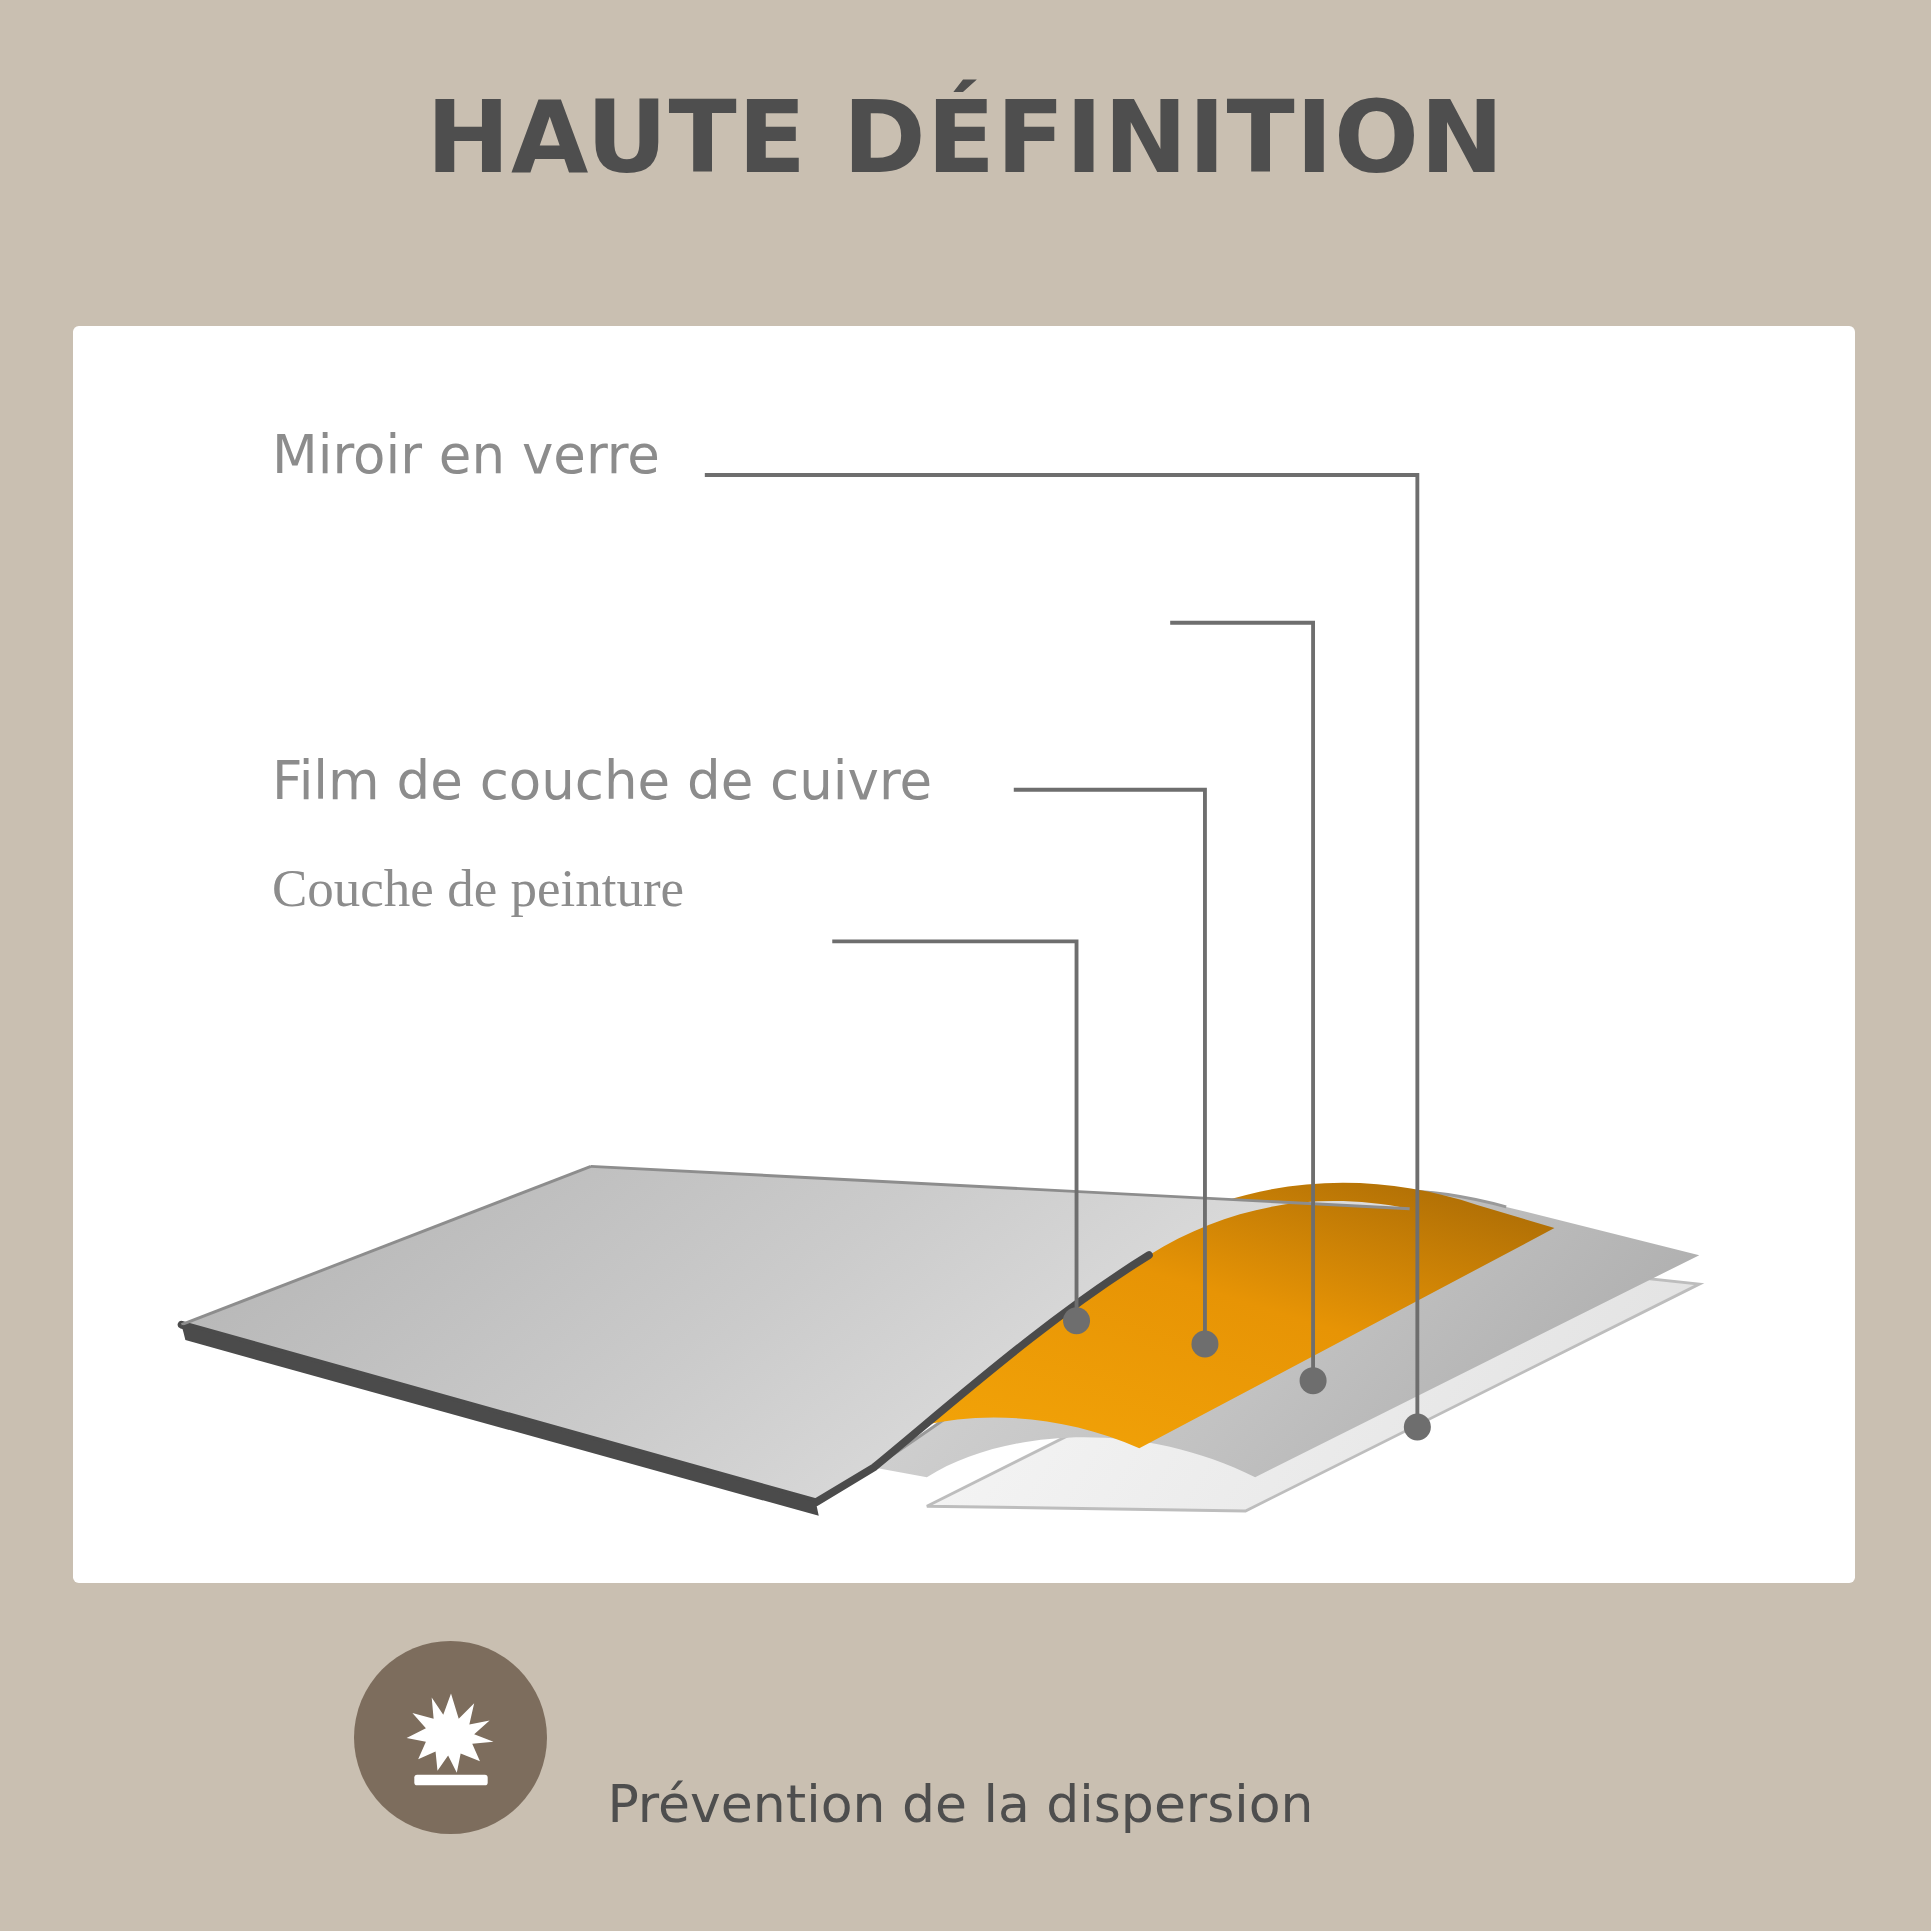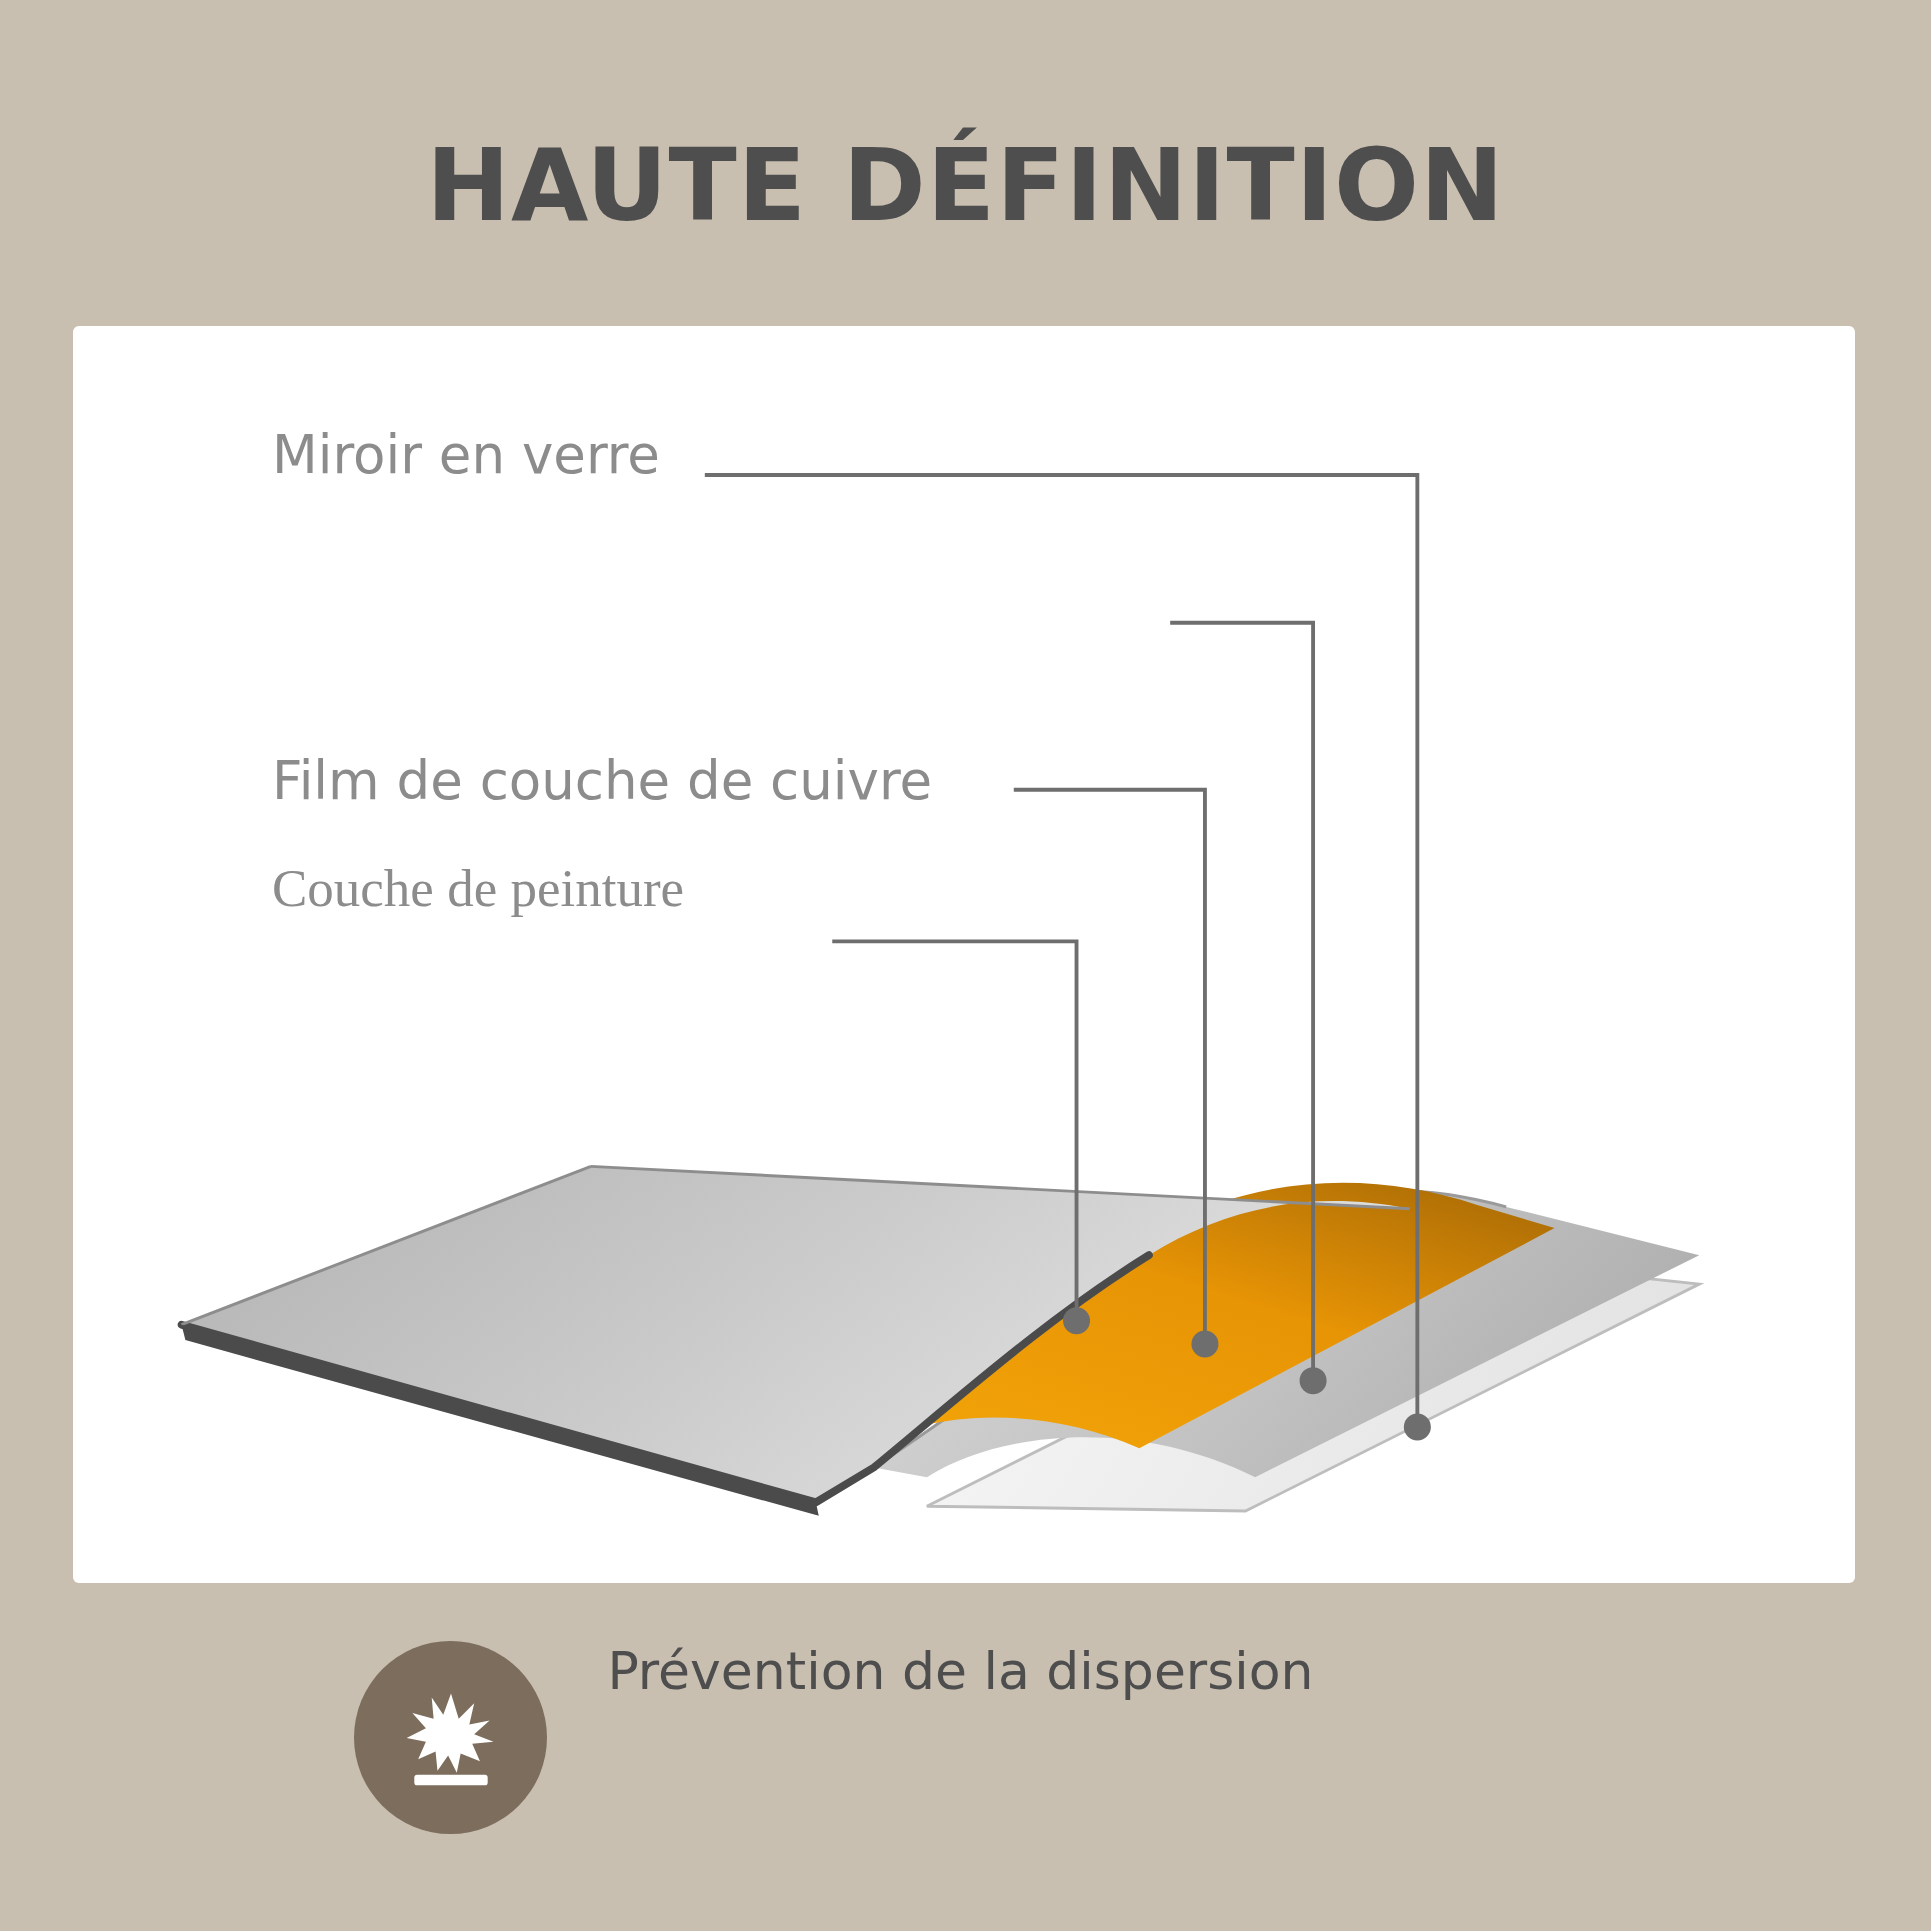--- a/index.html
+++ b/index.html
@@ -25,21 +25,20 @@
     position: absolute;
     top: 79px;
     left: 0;
     width: 1931px;
     text-align: center;
     font-size: 100px;
     font-weight: bold;
     letter-spacing: 1px;
     color: #4e4e4e;
     font-family: "DejaVu Sans", sans-serif;
-    margin-top: 48px;
   }
 
   
   .card {
     position: absolute;
     left: 73px;
     top: 326px;
     width: 1782px;
     height: 1257px;
     background: #ffffff;
@@ -79,21 +78,21 @@
     height: 1931px;
   }
 
   
   .footer {
     position: absolute;
     left: 0;
     top: 1641px;
     width: 1668px;
     display: flex;
-    align-items: flex-start;
+    align-items: flex-end;
     justify-content: center;
     gap: 60px;
   }
   .footer-badge {
     width: 193px;
     height: 193px;
     border-radius: 50%;
     background: #7d6d5d;
     display: flex;
     align-items: center;

